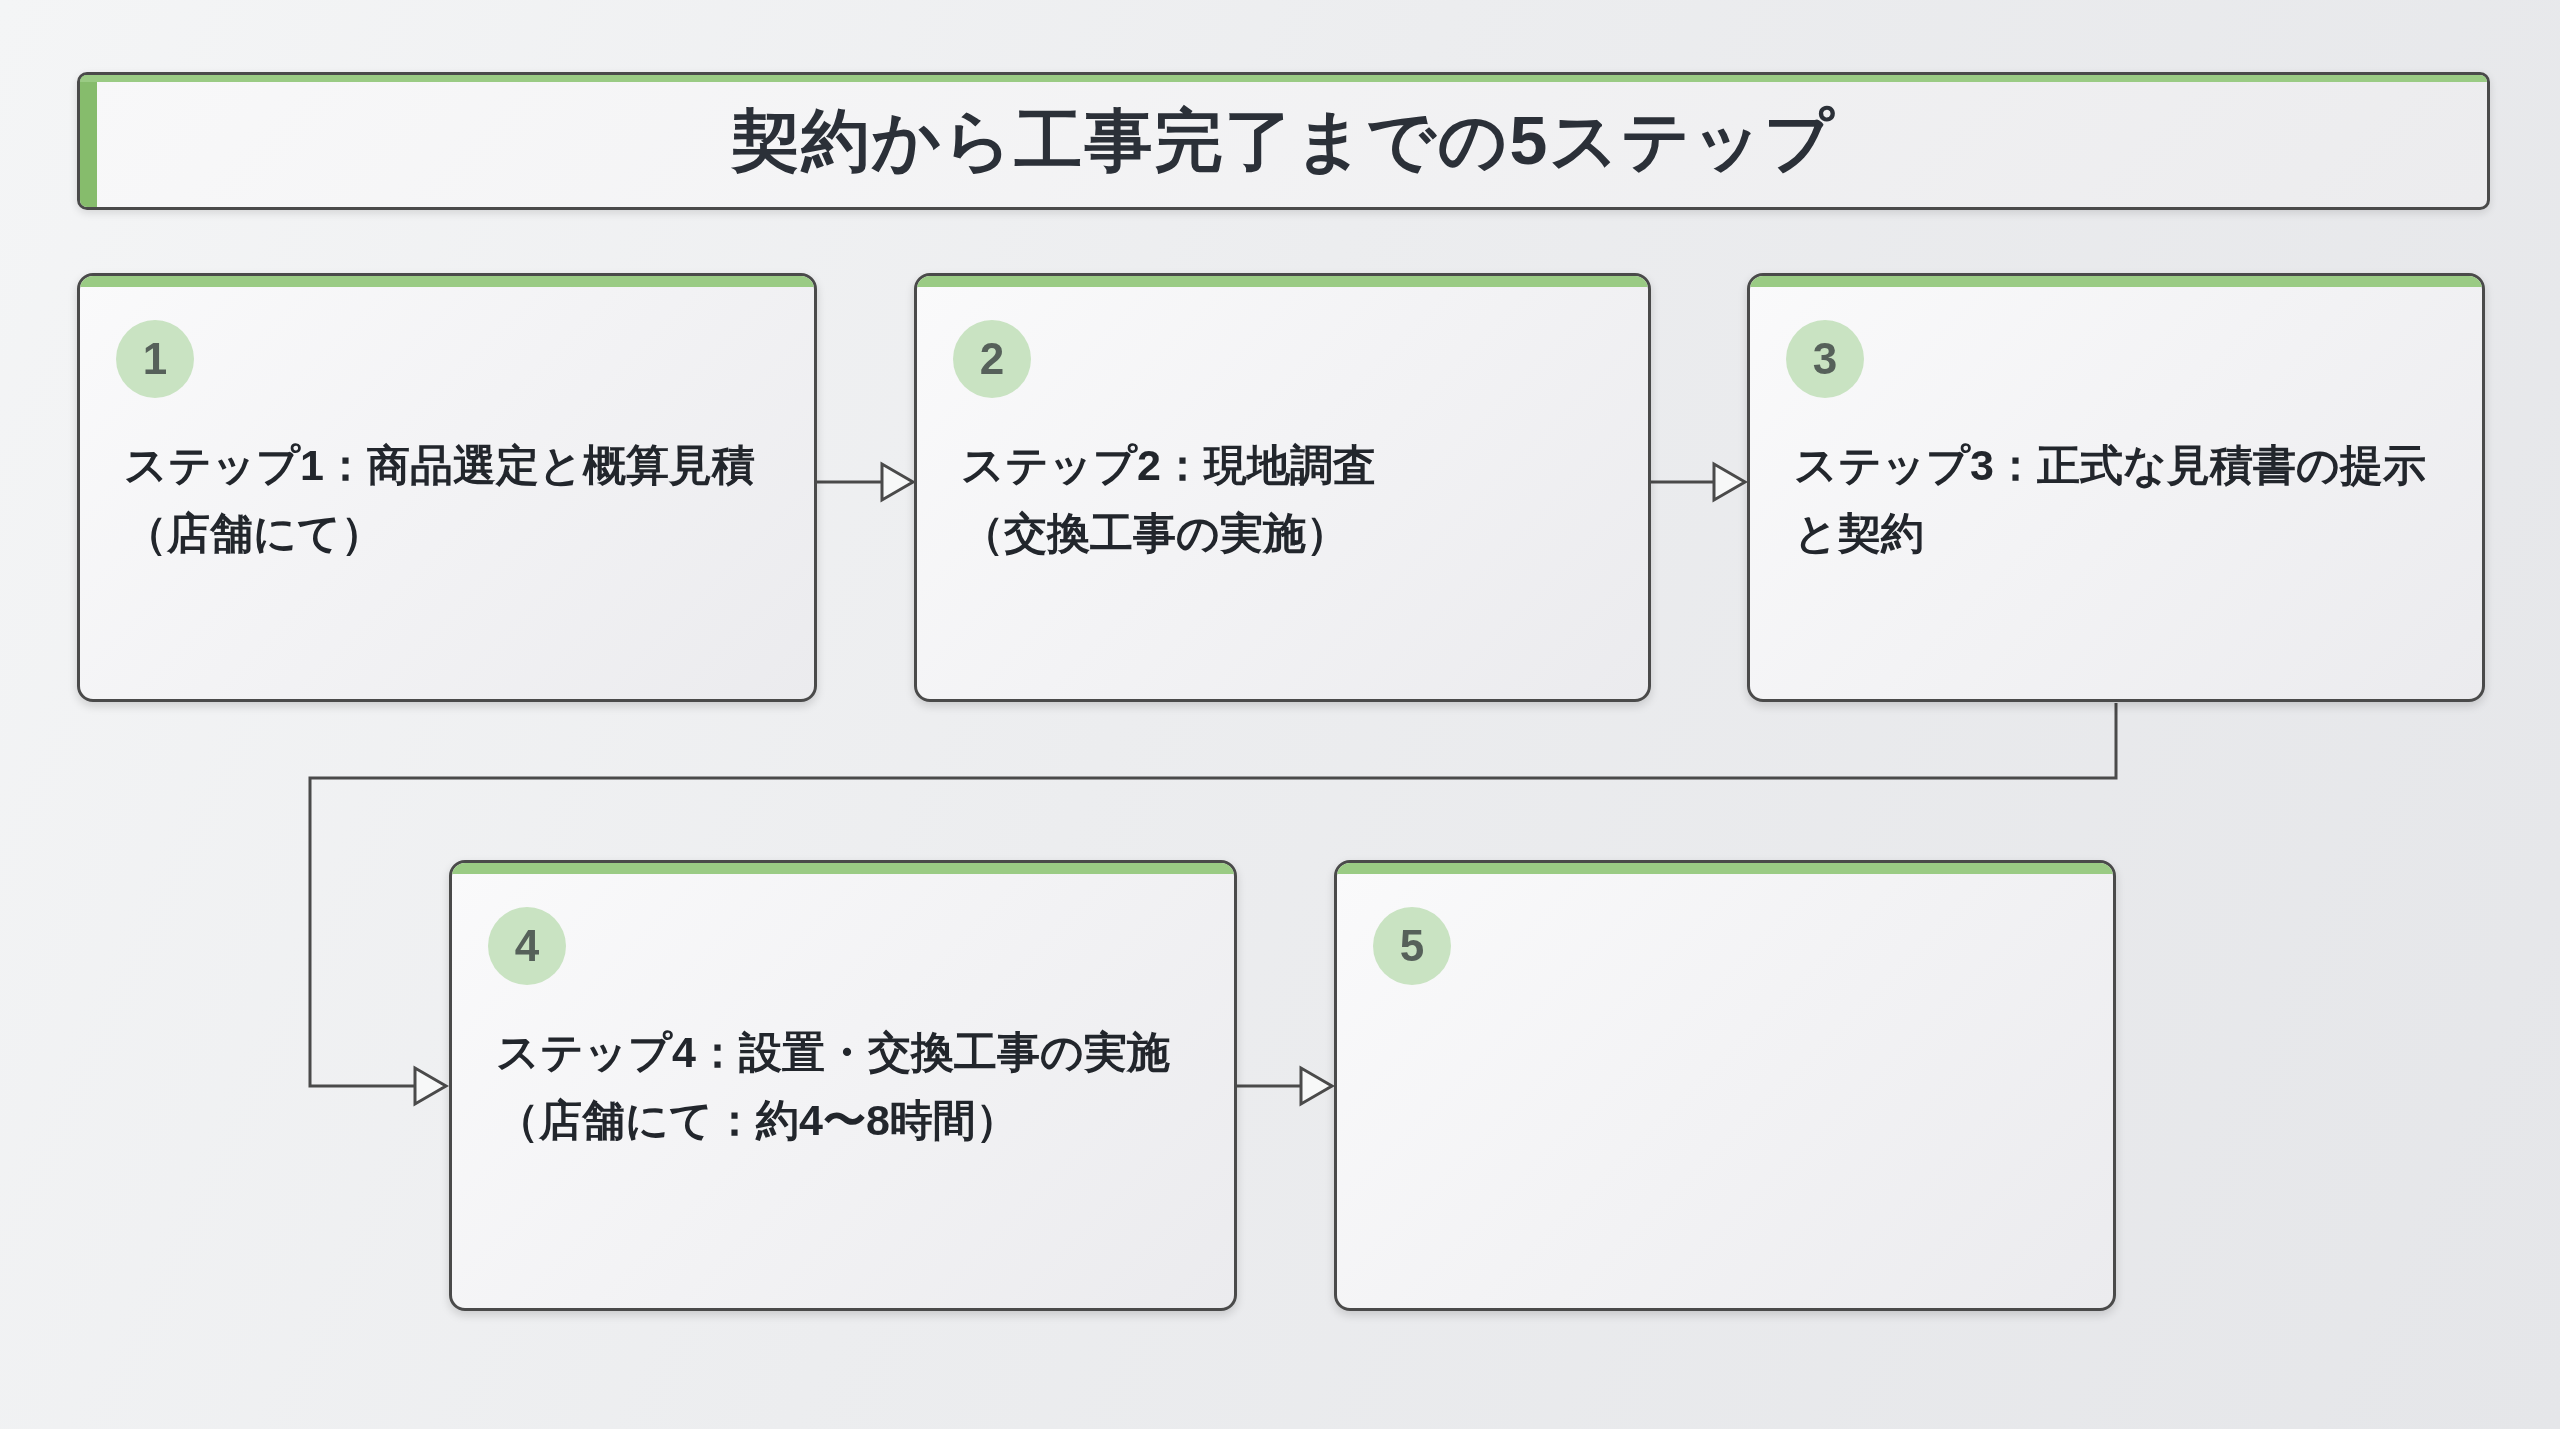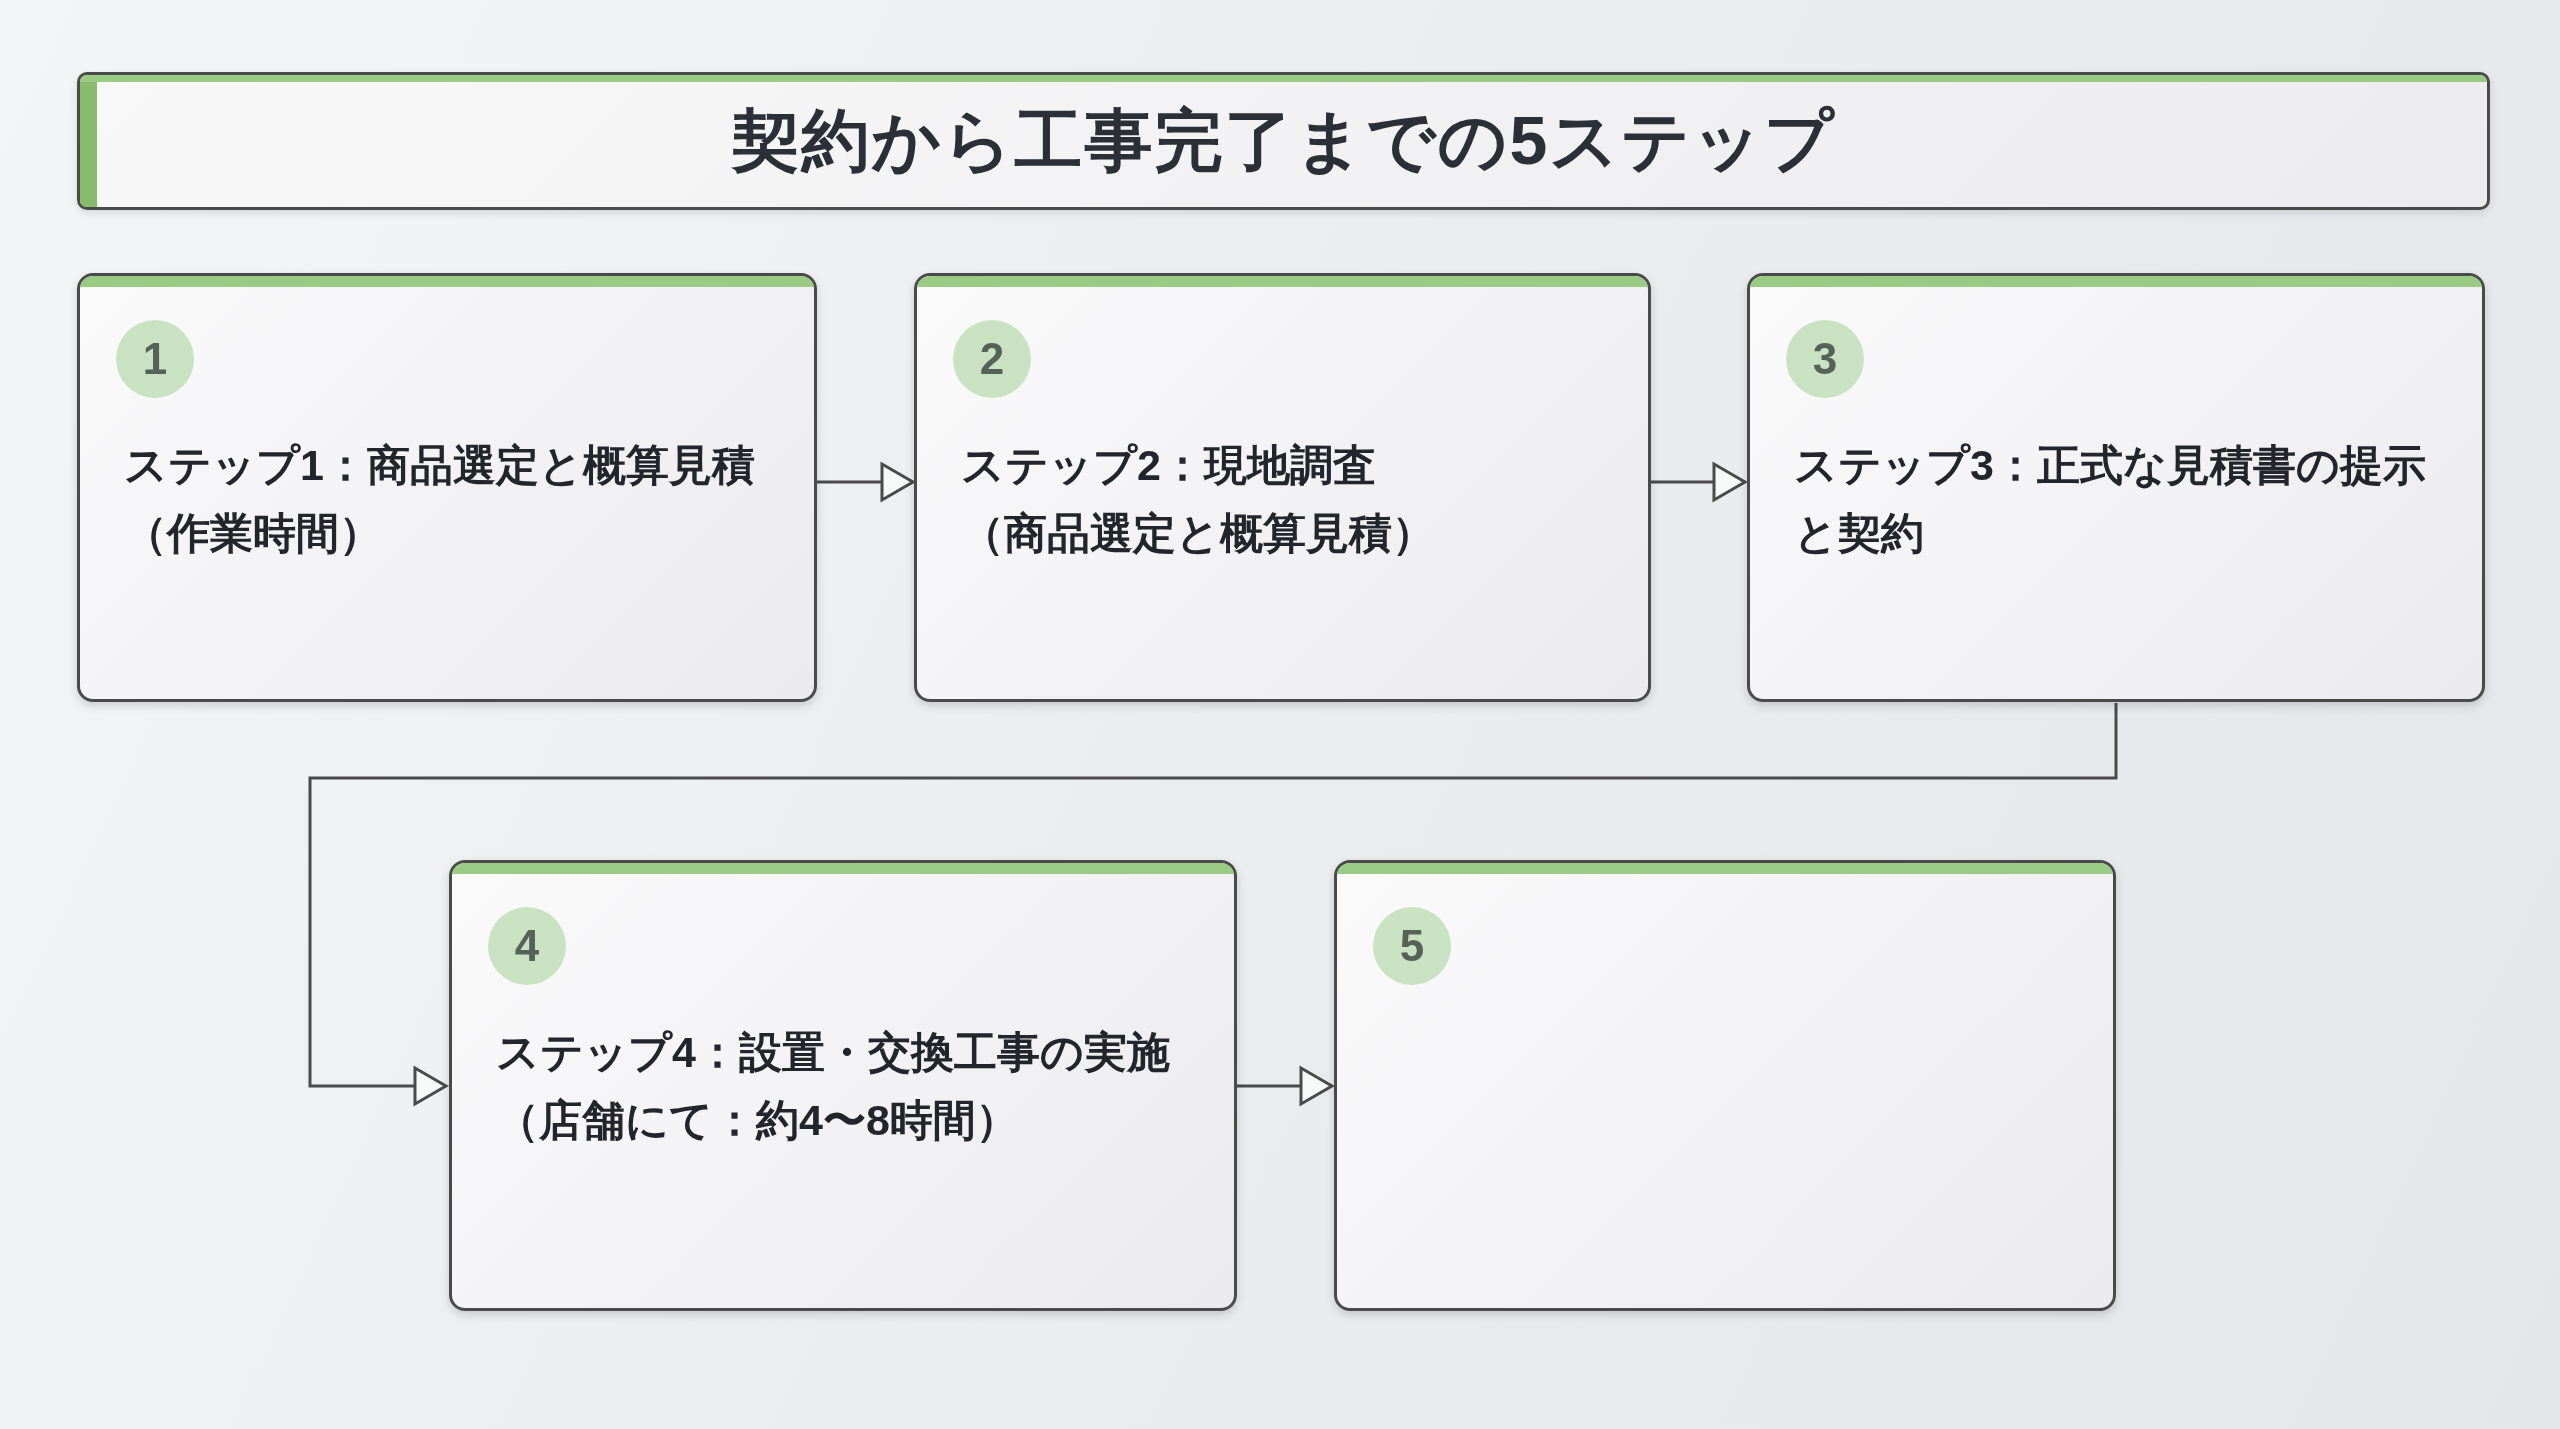--- a/index.html
+++ b/index.html
@@ -101,28 +101,28 @@
     <polygon class="head" points="415,1068 415,1104 446,1086"></polygon>
 
     <line class="line" x1="1237" y1="1086" x2="1301" y2="1086"></line>
     <polygon class="head" points="1301,1068 1301,1104 1332,1086"></polygon>
   </svg>
 
   <div class="step-box" style="left:77px; top:273px; width:740px; height:429px;">
     <span class="top-accent"></span>
     <span class="badge">1</span>
     <p class="step-label">ステップ1：商品選定と概算見積
-（作業時間）</p>
+（店舗にて）</p>
   </div>
 
   <div class="step-box" style="left:914px; top:273px; width:737px; height:429px;">
     <span class="top-accent"></span>
     <span class="badge">2</span>
     <p class="step-label">ステップ2：現地調査
-（商品選定と概算見積）</p>
+（交換工事の実施）</p>
   </div>
 
   <div class="step-box" style="left:1747px; top:273px; width:738px; height:429px;">
     <span class="top-accent"></span>
     <span class="badge">3</span>
     <p class="step-label">ステップ3：正式な見積書の提示
 と契約</p>
   </div>
 
   <div class="step-box" style="left:449px; top:860px; width:788px; height:451px;">

